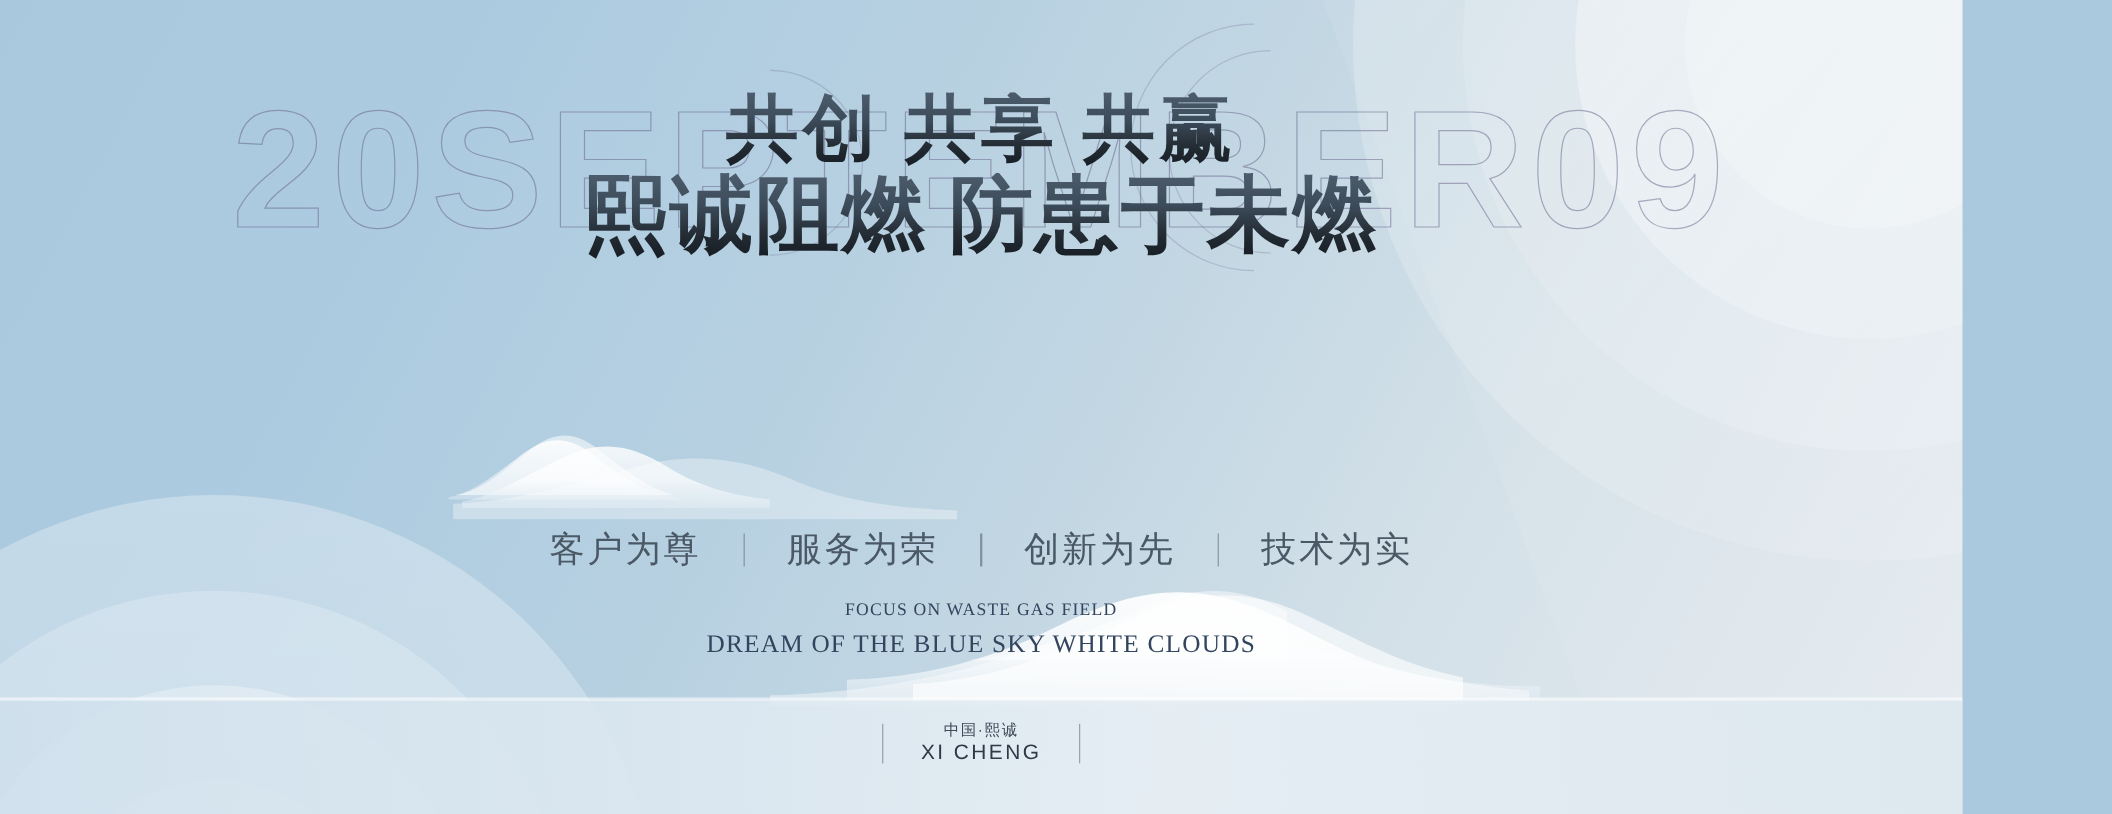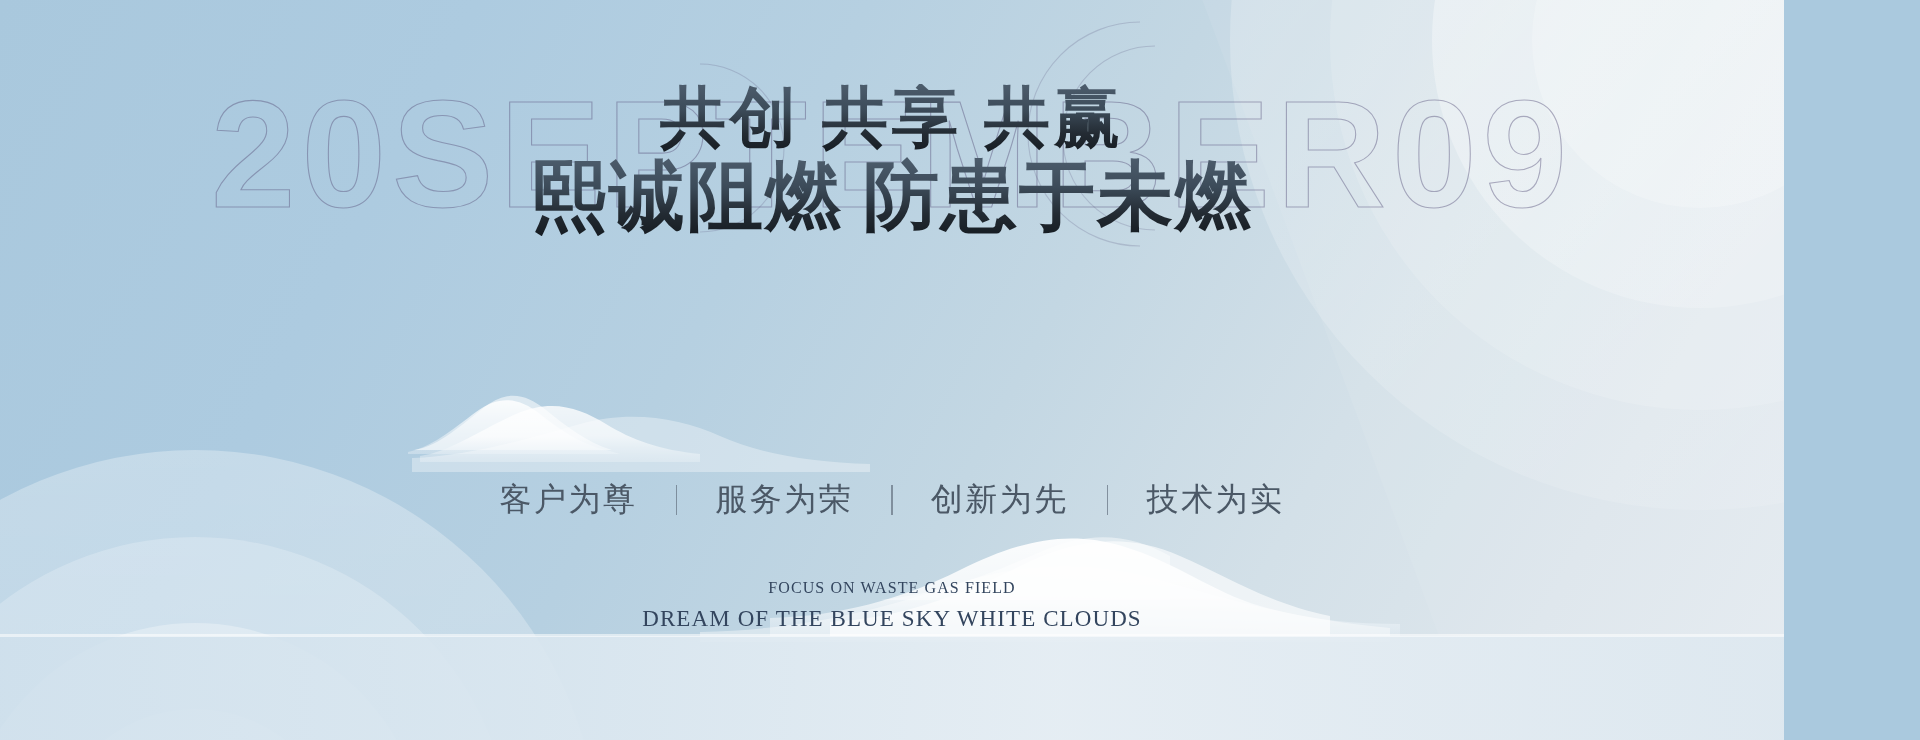--- a/index.html
+++ b/index.html
@@ -112,21 +112,21 @@
   }
 
   
   .serif-lines {
     position:absolute; left:0; right:0; top:543px;
     text-align:center;
     z-index:6;
     font-family:"Liberation Serif", serif;
     color:#33455e;
   }
-  .serif-lines .s1 { font-size:16px; letter-spacing:1.1px; line-height:1.55;margin-top:33px; }
+  .serif-lines .s1 { font-size:16px; letter-spacing:1.1px; line-height:1.55; }
   .serif-lines .s2 { font-size:23px; letter-spacing:1.1px; line-height:1.55; }
 
   
   .brand {
     position:absolute; left:0; right:0; top:655px;
     text-align:center;
     z-index:7;
     white-space:nowrap;
   }
   .brand .bar {
@@ -243,14 +243,15 @@
   </div>
 
 
   <div class="values"><span class="v">客户为尊</span><span class="sep"></span><span class="v">服务为荣</span><span class="sep"></span><span class="v">创新为先</span><span class="sep"></span><span class="v">技术为实</span></div>
 
   <div class="serif-lines">
     <div class="s1">FOCUS ON WASTE GAS FIELD</div>
     <div class="s2">DREAM OF THE BLUE SKY WHITE CLOUDS</div>
   </div>
 
+  <div class="brand"><span class="bar"></span><span class="texts"><span class="cn">中国·熙诚</span><span class="en">XI CHENG</span></span><span class="bar"></span></div>
 
 </div>
 
 </body></html>

